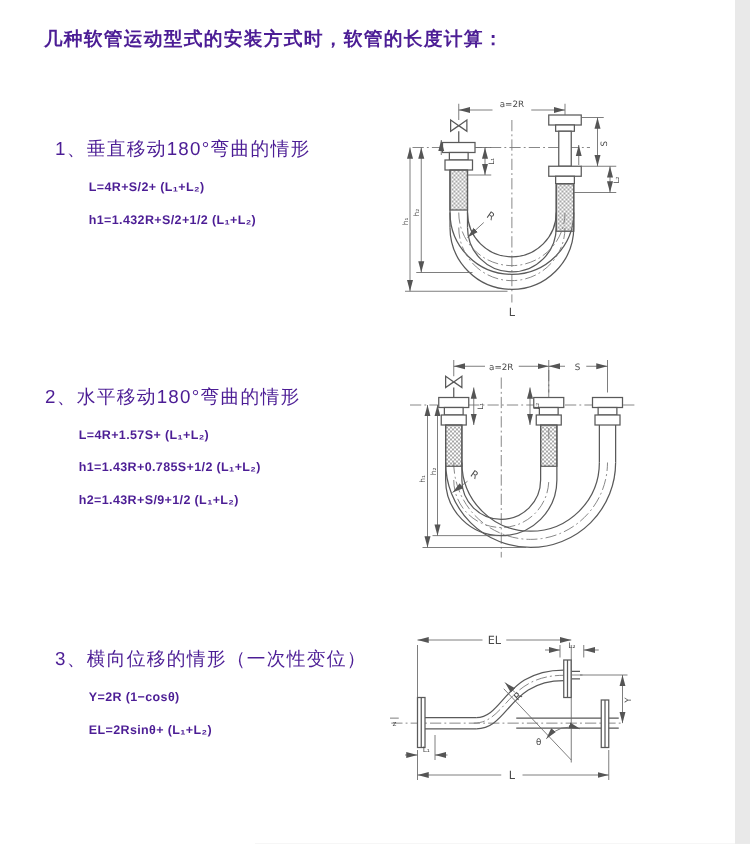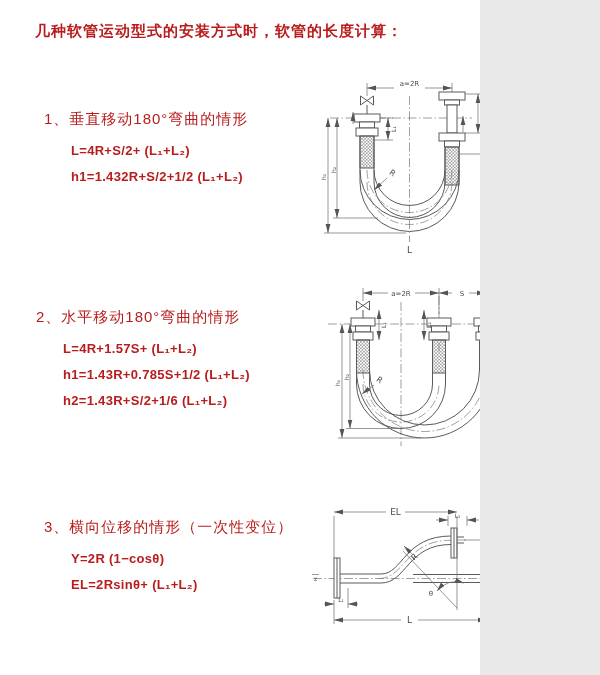--- a/index.html
+++ b/index.html
@@ -1,21 +1,21 @@
 <!DOCTYPE html>
 <html><head>
 <meta charset="utf-8">
 <style>
   html,body{margin:0;padding:0;background:#e9e9e9;}
-  .page{position:relative;width:480px;height:675px;background:#ffffff;overflow:hidden;
-        font-family:"Liberation Sans","DejaVu Sans",sans-serif;color:#b91c1c;}
+  .page{position:relative;width:588px;height:675px;background:#ffffff;overflow:hidden;
+        font-family:"Liberation Sans","DejaVu Sans",sans-serif;color:#4c1d95;}
   .title{position:absolute;left:35px;top:22px;font-size:15px;font-weight:bold;letter-spacing:1px;}
   .sec{position:absolute;}
   .sec .h{font-size:15px;font-weight:normal;letter-spacing:1px;margin-bottom:9px;}
-  .sec .f{font-size:13px;font-weight:bold;line-height:26px;margin-left:27px;letter-spacing:.3px;}
+  .sec .f{font-size:10px;font-weight:bold;line-height:26px;margin-left:27px;letter-spacing:.3px;}
   svg.diag{position:absolute;}
   svg .ln{stroke:#5a5a5a;stroke-width:1;fill:none;}
   svg .tn{stroke:#6b6b6b;stroke-width:.7;fill:none;}
   svg .cl{stroke:#777;stroke-width:.7;fill:none;stroke-dasharray:9 2.5 1.5 2.5;}
   svg .wh{fill:#fff;stroke:#5a5a5a;stroke-width:1;}
   svg .br{stroke:#5a5a5a;stroke-width:1;}
   svg text.dl{fill:#4a4a4a;text-anchor:middle;font-family:"DejaVu Sans",sans-serif;}
   svg .t6{font-size:6px}  svg .t7{font-size:7px}
   svg .t8{font-size:8px}  svg .t9{font-size:9px}
 </style>
@@ -29,21 +29,21 @@
   <section class="sec" style="left:44px;top:110px">
     <div class="h">1、垂直移动180°弯曲的情形</div>
     <div class="f">L=4R+S/2+ (L₁+L₂)</div>
     <div class="f">h1=1.432R+S/2+1/2 (L₁+L₂)</div>
   </section>
 
   <section class="sec" style="left:36px;top:308px">
     <div class="h">2、水平移动180°弯曲的情形</div>
     <div class="f">L=4R+1.57S+ (L₁+L₂)</div>
     <div class="f">h1=1.43R+0.785S+1/2 (L₁+L₂)</div>
-    <div class="f">h2=1.43R+S/2+1/6 (L₁+L₂)</div>
+    <div class="f">h2=1.43R+S/9+1/2 (L₁+L₂)</div>
   </section>
 
   <section class="sec" style="left:44px;top:518px">
     <div class="h">3、横向位移的情形（一次性变位）</div>
     <div class="f">Y=2R (1−cosθ)</div>
     <div class="f">EL=2Rsinθ+ (L₁+L₂)</div>
   </section>
 
   <svg class="diag" style="left:306px;top:70px" width="294" height="200" viewBox="0 0 294 200">
     <defs>

